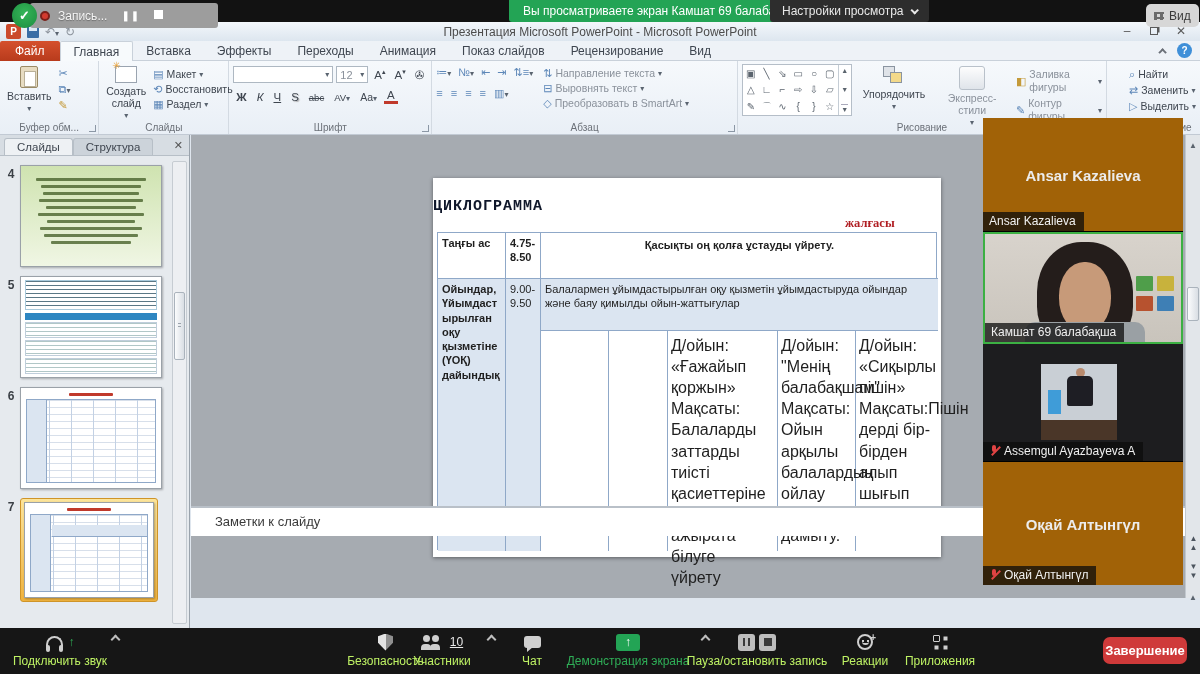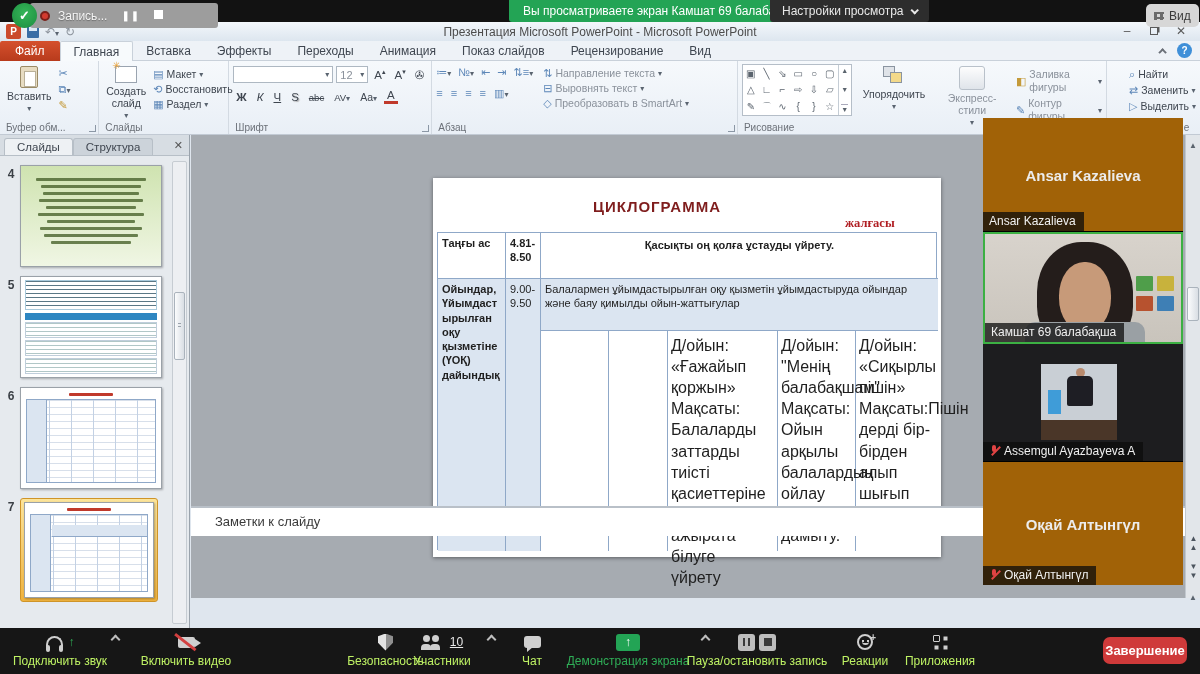--- a/index.html
+++ b/index.html
@@ -51,21 +51,21 @@
   .tab { padding:0 13px; font-size:12px; color:#3f4650; line-height:20px; }
   .tab.file { background:linear-gradient(#d5502d,#b83b1c); color:#fff; border-radius:2px 2px 0 0; padding:0 15px; }
   .tab.active { background:#f7fafc; border:1px solid #c9d1da; border-bottom:none; border-radius:2px 2px 0 0; }
   .tab-right { position:absolute; right:8px; top:2px; display:flex; gap:10px; align-items:center; }
   .help-btn { width:15px; height:15px; border-radius:50%; background:#3f8fd8; color:#fff; font-size:10px; font-weight:bold;
     display:flex; align-items:center; justify-content:center; }
 
   .ribbon { position:absolute; left:0; top:39px; width:100%; height:74px; background:linear-gradient(#f6f9fc,#e9eff6);
     border-bottom:1px solid #c2cad4; display:flex; }
   .rgroup { position:relative; height:100%; border-right:1px solid #d3dae2; padding:3px 4px 14px 4px; }
-  .rgroup-label { position:absolute; left:0; right:0; bottom:1px; font-size:10px; color:#6b7078;margin-left:6px; }
+  .rgroup-label { position:absolute; left:0; right:0; bottom:1px; text-align:center; font-size:10px; color:#6b7078; }
   .launcher { position:absolute; right:2px; bottom:2px; width:7px; height:7px; border-right:1.5px solid #8b97a5; border-bottom:1.5px solid #8b97a5; }
   .btn-big { display:flex; flex-direction:column; align-items:center; font-size:10.5px; color:#3f4650; text-align:center; gap:2px; padding:2px 3px; }
   .rsm { font-size:10.5px; color:#3f4650; display:flex; align-items:center; gap:3px; line-height:13px; }
   .ricon { color:#5d87b8; font-size:11px; }
   .dimtxt { color:#8a919b; }
   .arr { font-size:8px; color:#5a6470; }
   .clip-ico { width:18px; height:22px; background:#e7dcc2; border:1px solid #9a8a66; border-radius:2px; position:relative; }
   .clip-ico::after { content:""; position:absolute; left:3px; top:4px; width:10px; height:14px; background:#fff; border:1px solid #b9b098; }
   .newslide-ico { width:22px; height:17px; background:#fff; border:1px solid #9aa4b0; position:relative; }
   .newslide-ico::before { content:"✳"; position:absolute; left:-4px; top:-7px; color:#e8a33d; font-size:10px; }
@@ -110,22 +110,22 @@
   .t7band { position:absolute; left:21px; right:0; top:10px; height:12px; background:#dbe5f1; border-bottom:1px solid #8fa8c8; }
   .sp-scroll { position:absolute; right:2px; top:26px; bottom:4px; width:15px; background:#edeff2; border:1px solid #c6ccd2; border-radius:2px; }
   .sp-thumbbar { position:absolute; left:1px; right:1px; top:130px; height:68px;
     background:linear-gradient(90deg,#fbfcfd,#d9dee4); border:1px solid #aab3bc; border-radius:2px; }
   .grip { position:absolute; left:3px; right:3px; top:30px; height:6px;
     background:repeating-linear-gradient(#9aa3ac 0 1px,transparent 1px 3px); }
 
   
   .main-area { position:absolute; left:191px; top:113px; width:1009px; height:463px; background:#a6abb1; }
   .slide { position:absolute; left:242px; top:43px; width:508px; height:379px; background:#fff; box-shadow:0 1px 4px rgba(0,0,0,.45); }
-  .s-title { position:absolute; left:0; right:60px; top:20px; text-align:center; font-family:Liberation Sans, sans-serif;
-    font-weight:bold; font-size:15px; letter-spacing:1px; color:#7f1d1d; }
+  .s-title { position:absolute; left:0; right:60px; top:20px; text-align:left; font-family:Liberation Mono, monospace;
+    font-weight:bold; font-size:15px; letter-spacing:1px; color:#0f172a; }
   .s-sub { position:absolute; left:412px; top:38px; font-family:"Liberation Serif",serif; font-weight:bold; font-size:12.5px; color:#b01e23; }
   .tbl { position:absolute; left:4px; top:54px; width:500px; height:318px; border:1px solid #8fa8c8; }
   .cell { position:absolute; border-right:1px solid #8fa8c8; border-bottom:1px solid #8fa8c8; font-size:11px; color:#1f1f1f;
     padding:3px 4px; line-height:1.3; overflow:hidden; }
   .blue { background:#dbe5f1; }
   .c-act1 { left:0; top:0; width:68px; height:46px; font-weight:bold; }
   .c-time1 { left:68px; top:0; width:35px; height:46px; font-weight:bold; white-space:pre-line; }
   .c-main1 { left:103px; top:0; width:397px; height:46px; font-weight:bold; text-align:center; padding-top:5px; border-right:none; }
   .c-act2 { left:0; top:46px; width:68px; height:272px; font-weight:bold; word-break:break-word; border-bottom:none; }
   .c-time2 { left:68px; top:46px; width:35px; height:272px; white-space:pre-line; border-bottom:none; }
@@ -501,21 +501,21 @@
           </div>
       </div>
     </div>
 
     <div class="main-area">
       <div class="slide">
         <div class="s-title">ЦИКЛОГРАММА</div>
         <div class="s-sub">жалғасы</div>
         <div class="tbl">
           <div class="cell c-act1">Таңғы ас</div>
-          <div class="cell c-time1">4.81-
+          <div class="cell c-time1">4.75-
 8.50</div>
           <div class="cell c-main1">Қасықты оң қолға ұстауды үйрету.</div>
           <div class="cell c-act2 blue">Ойындар,Үйымдастырылған оқу қызметіне (ҮОҚ) дайындық</div>
           <div class="cell c-time2 blue">9.00-
 9.50</div>
           <div class="cell c-band blue">Балалармен ұйымдастырылған оқу қызметін ұйымдастыруда  ойындар және баяу қимылды ойын-жаттығулар</div>
           <div class="sub-tbl">
             <div class="sc sc1"></div>
             <div class="sc sc2"></div>
             <div class="sc sc3">Д/ойын:
@@ -624,28 +624,20 @@
 
   <nav id="zbar">
     <div class="zitem" style="left:12px; width:96px;">
       <span class="zico-row">
           <span class="ico-headset"></span>
           <span class="hs-up">↑</span>
         </span>
       <span class="zlabel">Подключить звук</span>
     </div>
     <span class="zchev" style="left:112px;"></span>
-    <div class="zitem" style="left:136px; width:100px;">
-      <span class="zico-row">
-          <span class="ico-cam">
-            <span class="cam-slash"></span>
-          </span>
-        </span>
-      <span class="zlabel">Включить видео</span>
-    </div>
     <div class="zitem" style="left:338px; width:95px;">
       <span class="zico-row">
           <span class="ico-shield"></span>
         </span>
       <span class="zlabel">Безопасность</span>
     </div>
     <div class="zitem" style="left:402px; width:80px;">
       <span class="zico-row">
           <span class="ico-people"></span>
           <span class="zcount">10</span>

